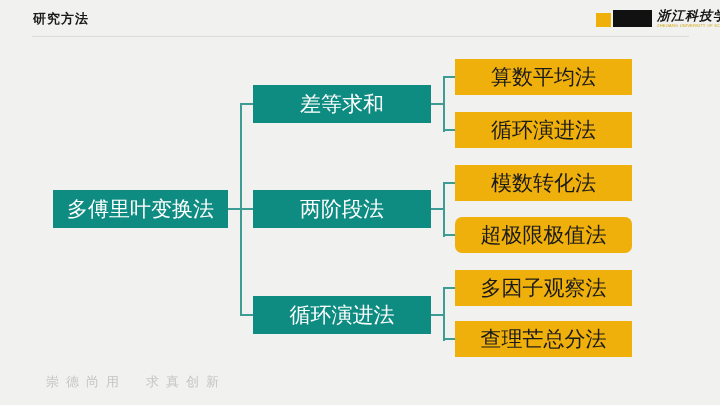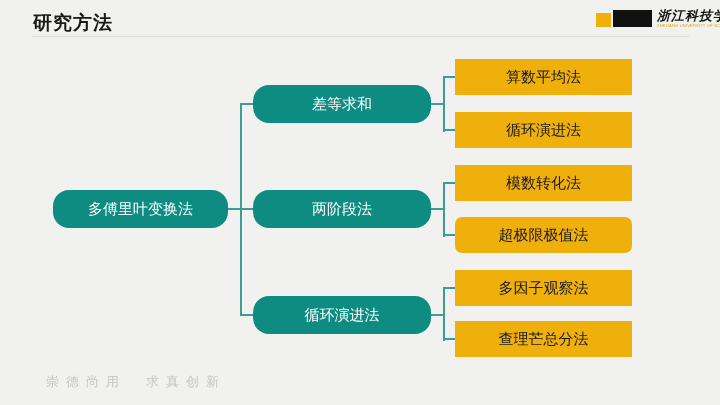--- a/index.html
+++ b/index.html
@@ -6,21 +6,21 @@
   .slide{
     position:relative;
     width:720px;height:405px;
     background:#F1F1EF;
     font-family:"Liberation Sans","DejaVu Sans",sans-serif;
     overflow:hidden;
   }
   
   .page-title{
     position:absolute;left:33px;top:10px;margin:0;
-    font-size:19px;font-weight:bold;color:#1A1A1A;letter-spacing:1px;
+    font-size:13px;font-weight:bold;color:#1A1A1A;letter-spacing:1px;
   }
   .title-rule{
     position:absolute;left:32px;top:36px;width:657px;height:1px;
     background:#DBDBD9;
   }
   .logo{
     position:absolute;left:596px;top:9px;
     display:flex;align-items:center;
   }
   .logo-sq{display:inline-block;width:15px;height:14px;background:#F0B00C;margin-top:2px;}
@@ -31,23 +31,23 @@
     font-weight:bold;font-style:italic;
     font-size:13px;line-height:14px;color:#151515;letter-spacing:1px;white-space:nowrap;
   }
   .logo-en{
     font-size:4px;line-height:5px;color:#D3A714;letter-spacing:0.2px;
     white-space:nowrap;overflow:hidden;max-width:100px;
   }
   
   .node{
     position:absolute;display:flex;align-items:center;justify-content:center;
-    font-size:15px;text-align:center;font-family:Liberation Mono, monospace;
+    font-size:21px;text-align:center;font-family:Liberation Mono, monospace;
   }
-  .node.teal{background:#0E8C82;color:#FFFFFF;border-radius:16px;}
+  .node.teal{background:#0E8C82;color:#FFFFFF;}
   .node.gold{background:#F0B00C;color:#1A1A1A;}
   
   .cline{position:absolute;background:#3D9C94;}
   
   .footer-motto{
     position:absolute;left:46px;top:373px;
     font-size:13px;color:#C5C5C3;letter-spacing:7px;white-space:nowrap;
   }
 </style>
 </head>

